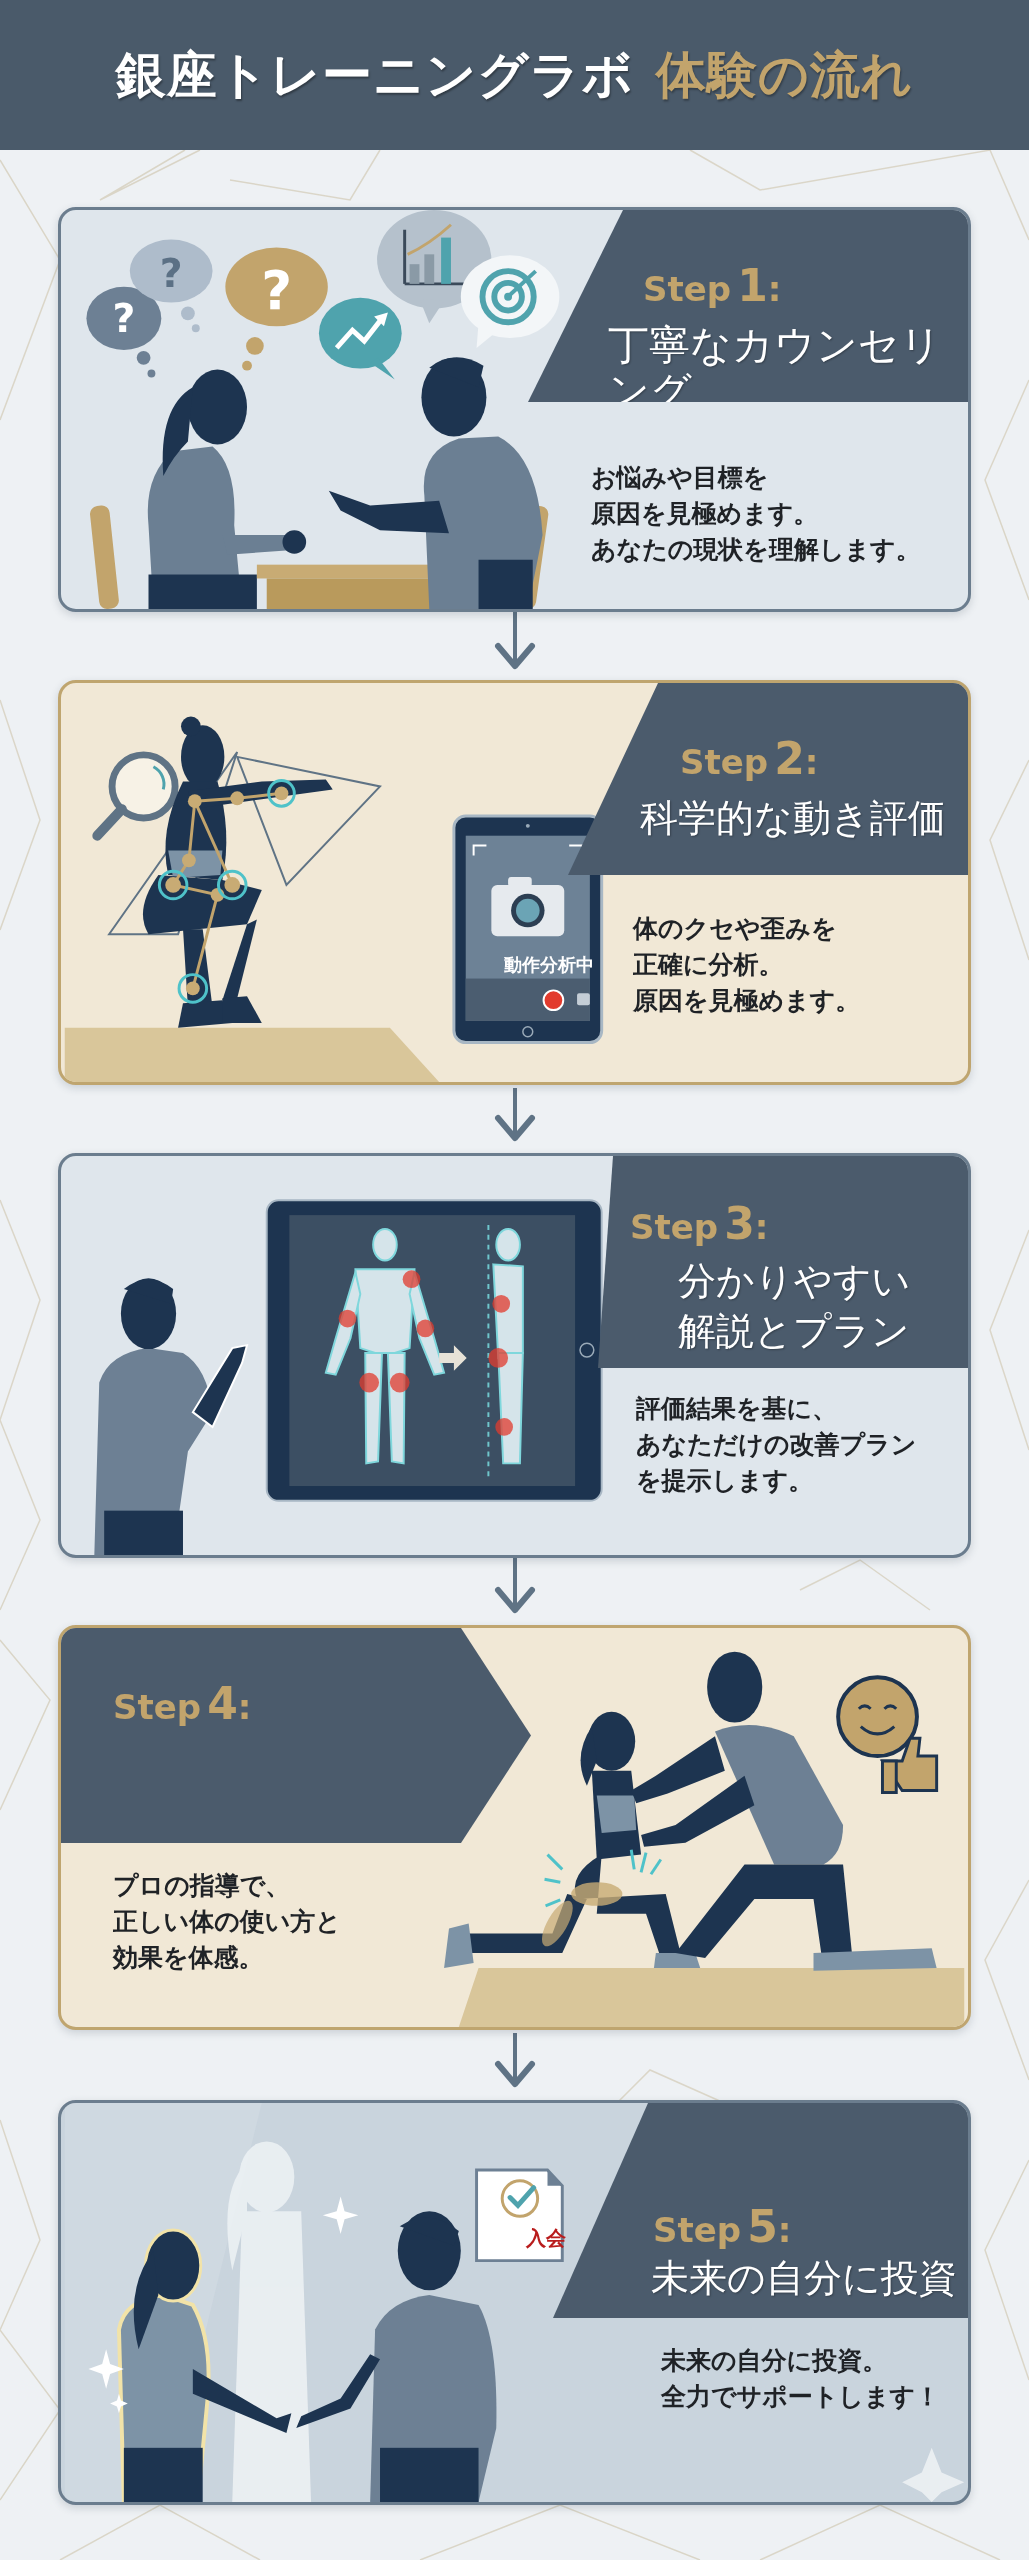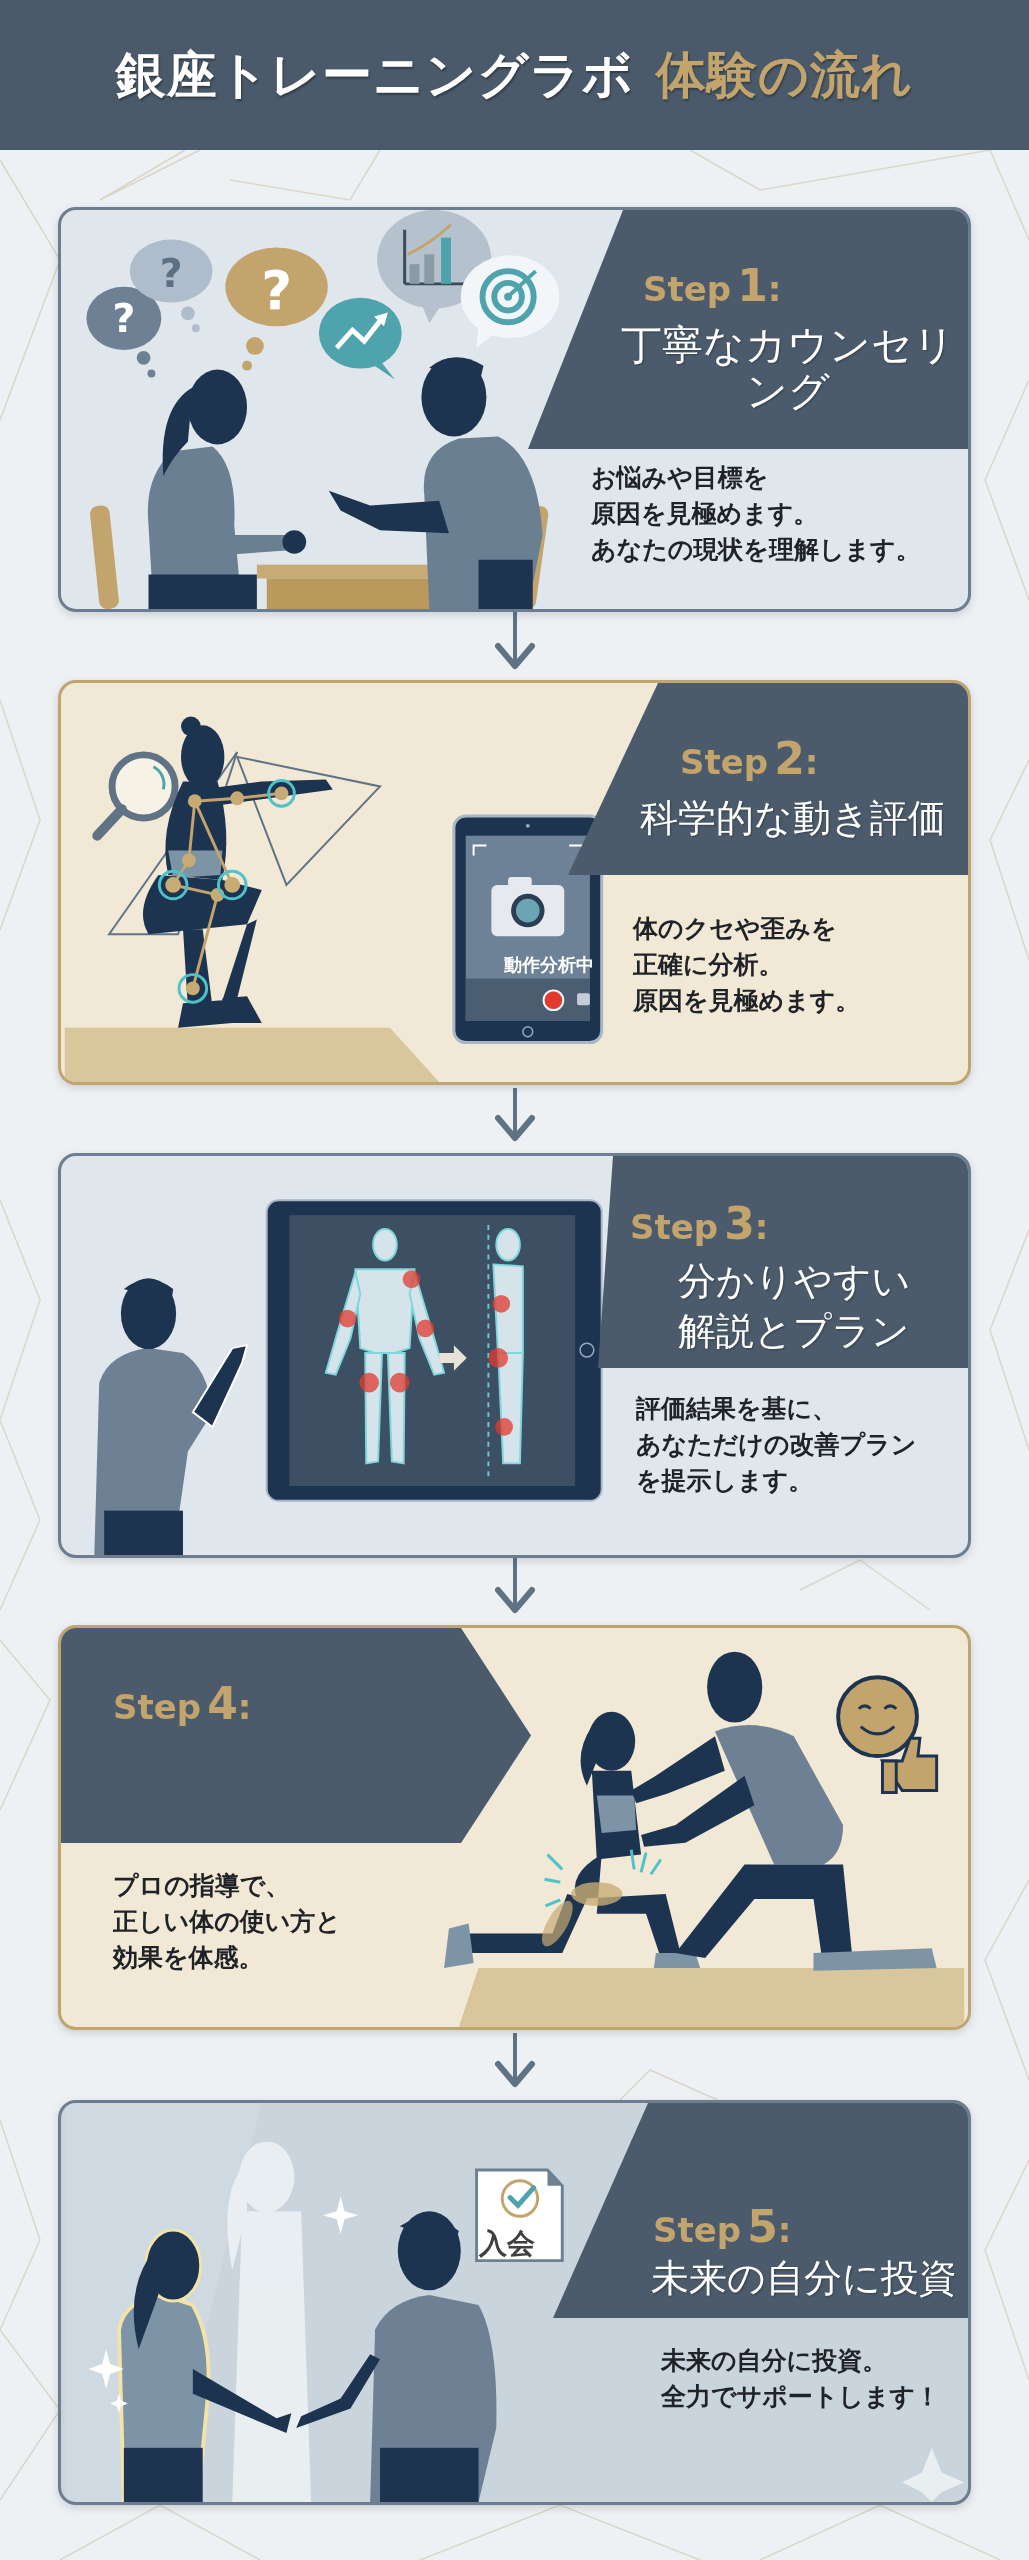--- a/index.html
+++ b/index.html
@@ -164,21 +164,21 @@
 
     <g>
       <path d="M370,405 L365,290 Q360,245 400,232 L440,230 Q480,250 485,330 L470,405 Z" fill="#6b7f93"></path>
       <ellipse cx="395" cy="190" rx="33" ry="40" fill="#1d3450"></ellipse>
       <path d="M370,160 Q395,140 425,158 L420,180 Z" fill="#1d3450"></path>
       <path d="M380,295 L310,300 L268,285 L280,305 L320,325 L390,328 Z" fill="#1d3450"></path>
       <rect x="420" y="355" width="55" height="50" fill="#1d3450"></rect>
     </g>
   </svg>
 
-  <div class="banner right" style="height:239px;text-align:center;">
+  <div class="banner right" style="height:192px;">
     <div class="step-label" style="left:115px;top:50px;">
       <span>Step</span><span class="num">1</span><span>:</span>
     </div>
     <div class="step-title" style="left:80px;top:112px;">
       <div>丁寧なカウンセリング</div>
     </div>
   </div>
   <div class="desc" style="left:530px;top:250px;">
     <div>お悩みや目標を</div>
     <div>原因を見極めます。</div>
@@ -424,21 +424,21 @@
     </g>
     <path d="M880,350 L890,375 L913,385 L890,395 L880,405 L870,395 L850,385 L870,375 Z" fill="#ffffff" opacity="0.6"></path>
 
     <g>
       <path d="M418,68 L490,68 L505,84 L505,160 L418,160 Z" fill="#ffffff" stroke="#6d8094" stroke-width="3"></path>
       <polygon points="490,68 505,84 490,84" fill="#6d8094"></polygon>
       <circle cx="462" cy="97" r="18" fill="none" stroke="#c2a46c" stroke-width="3"></circle>
       <polyline points="452,96 460,104 476,86" stroke="#4fa3ad" stroke-width="5" fill="none" stroke-linecap="round"></polyline>
     </g>
   </svg>
-  <div style="position:absolute;left:418px;top:122px;width:87px;text-align:left;color:#404040;font-size:28px;font-weight:bold;z-index:4;">入会</div>
+  <div style="position:absolute;left:418px;top:122px;width:87px;text-align:right;color:#b91c1c;font-size:20px;font-weight:bold;z-index:4;">入会</div>
 
   <div class="banner right" style="height:215px;width:415px;clip-path:polygon(95px 0,100% 0,100% 100%,0 100%);">
     <div class="step-label" style="left:100px;top:98px;">
       <span>Step</span><span class="num">5</span><span>:</span>
     </div>
     <div class="step-title" style="left:98px;top:152px;font-size:38px;">
       <div>未来の自分に投資</div>
     </div>
   </div>
   <div class="desc" style="left:600px;top:240px;">

